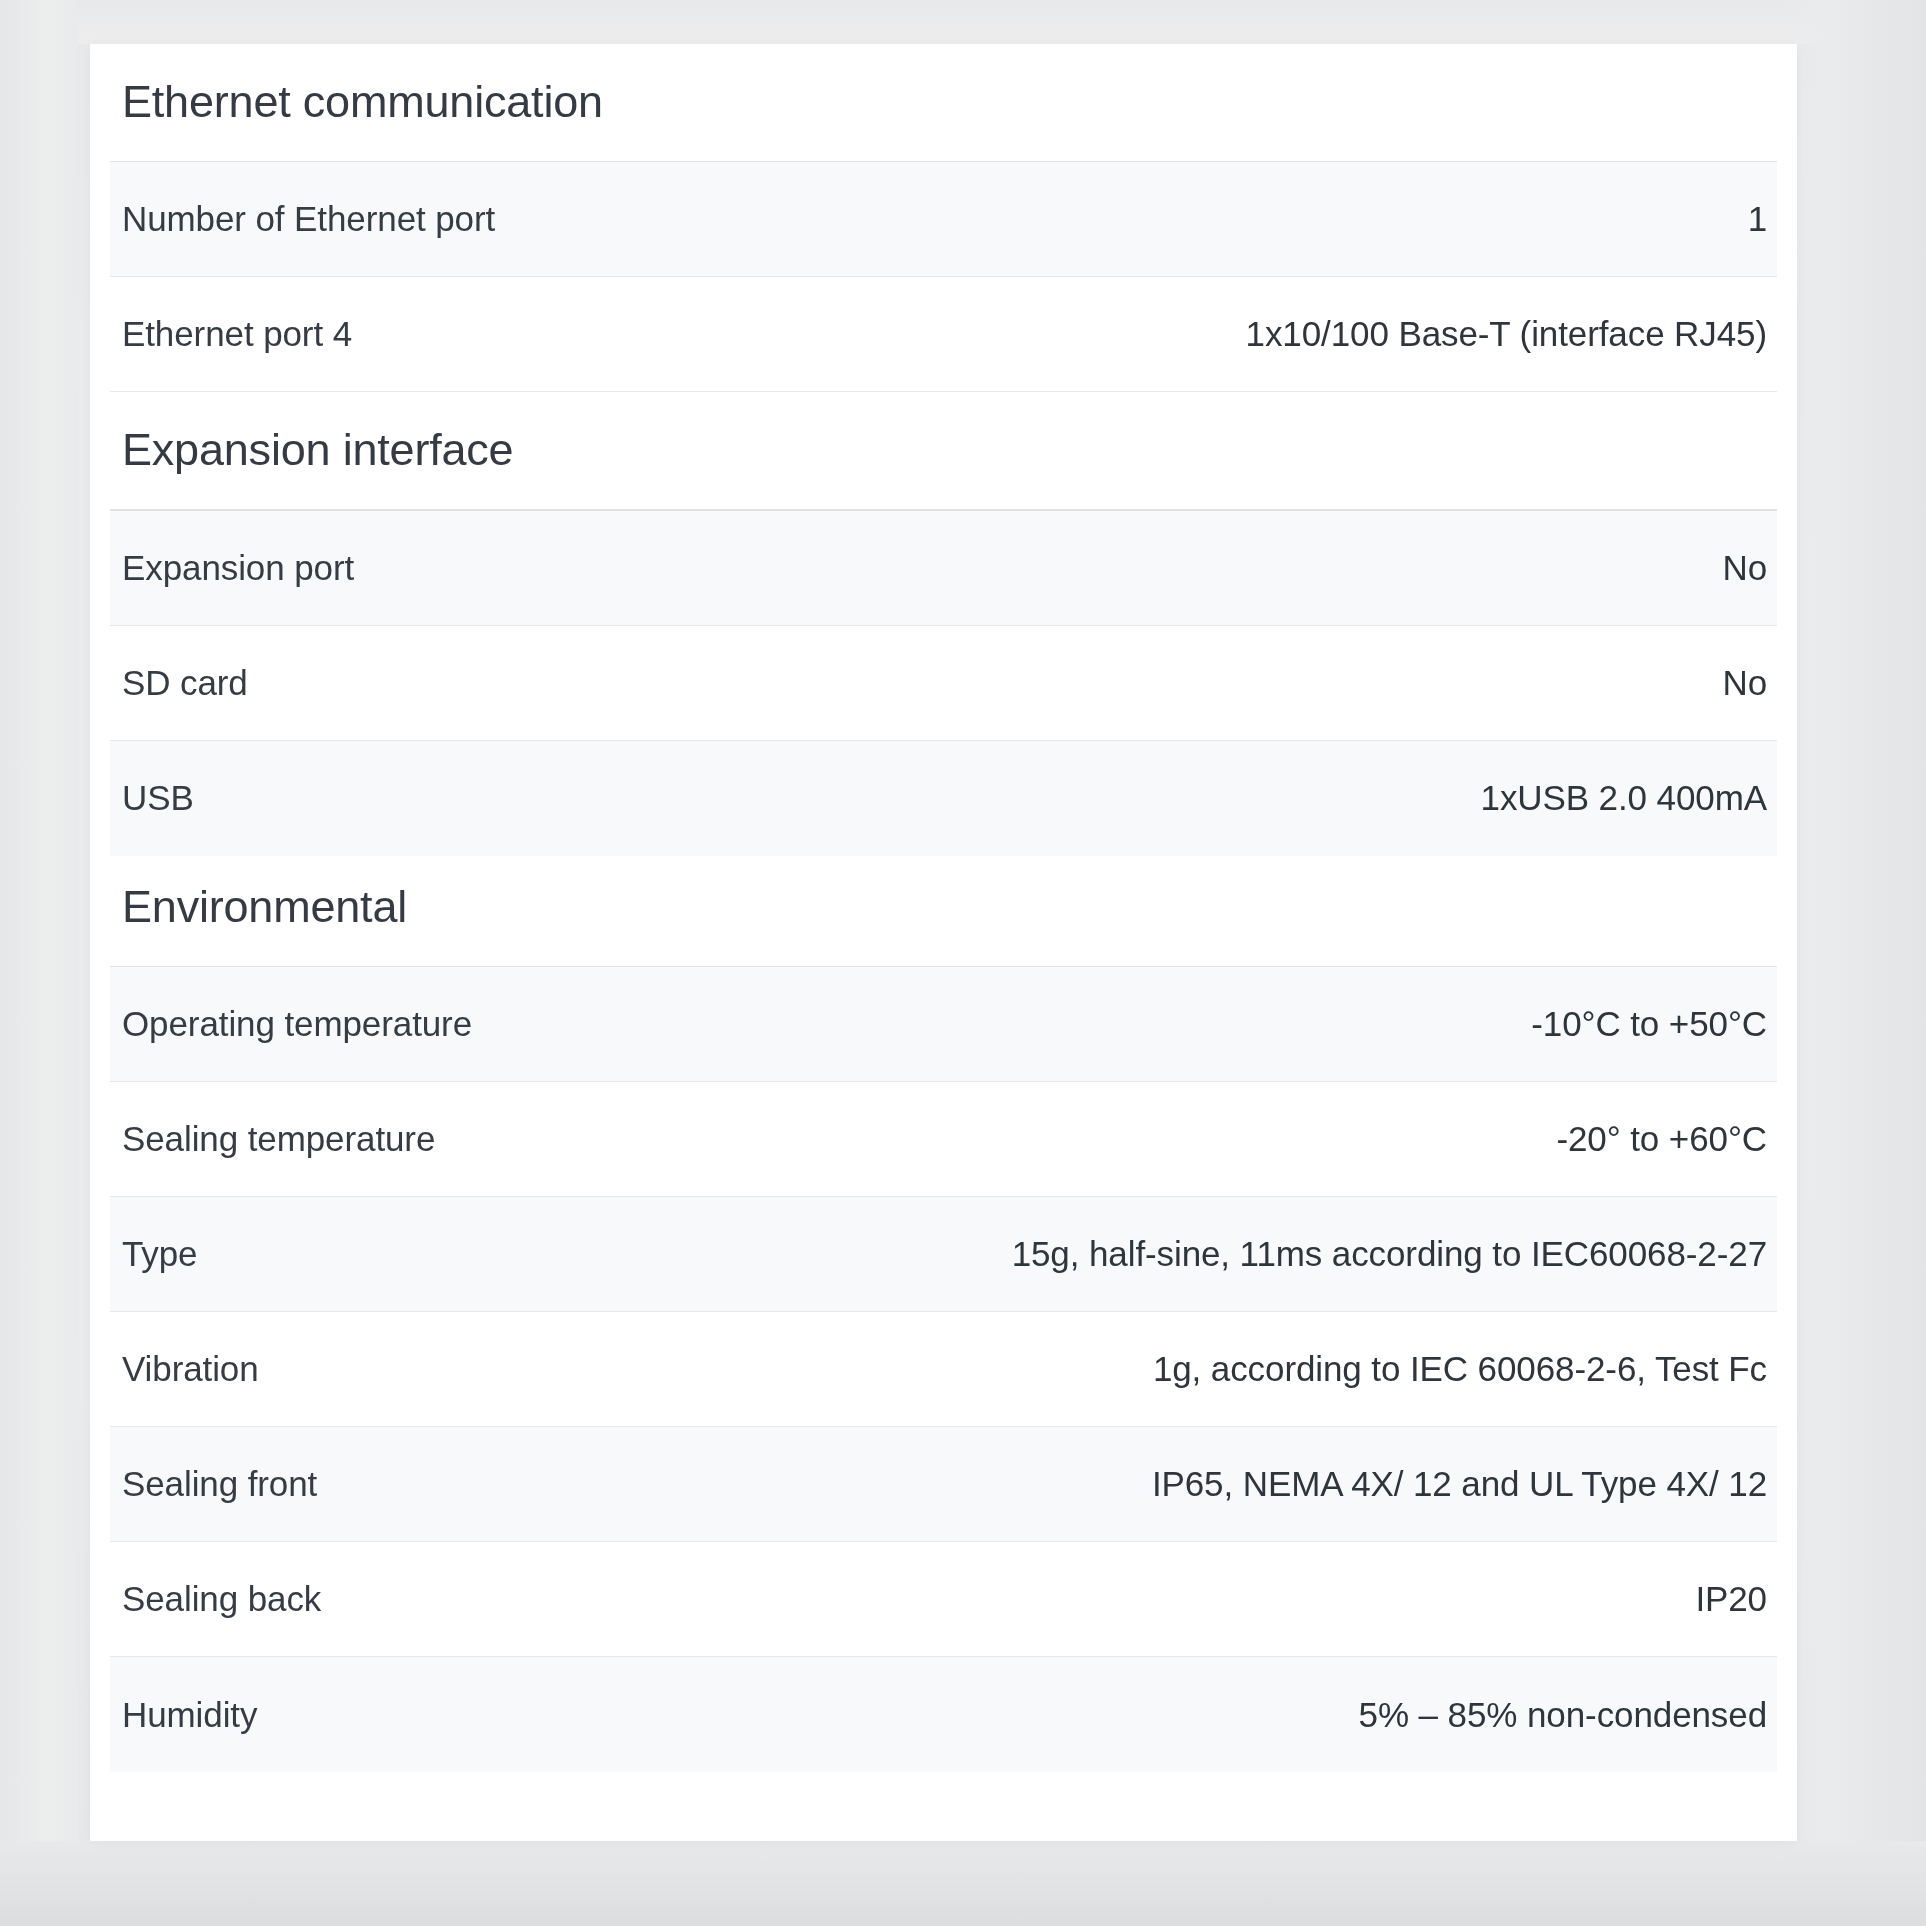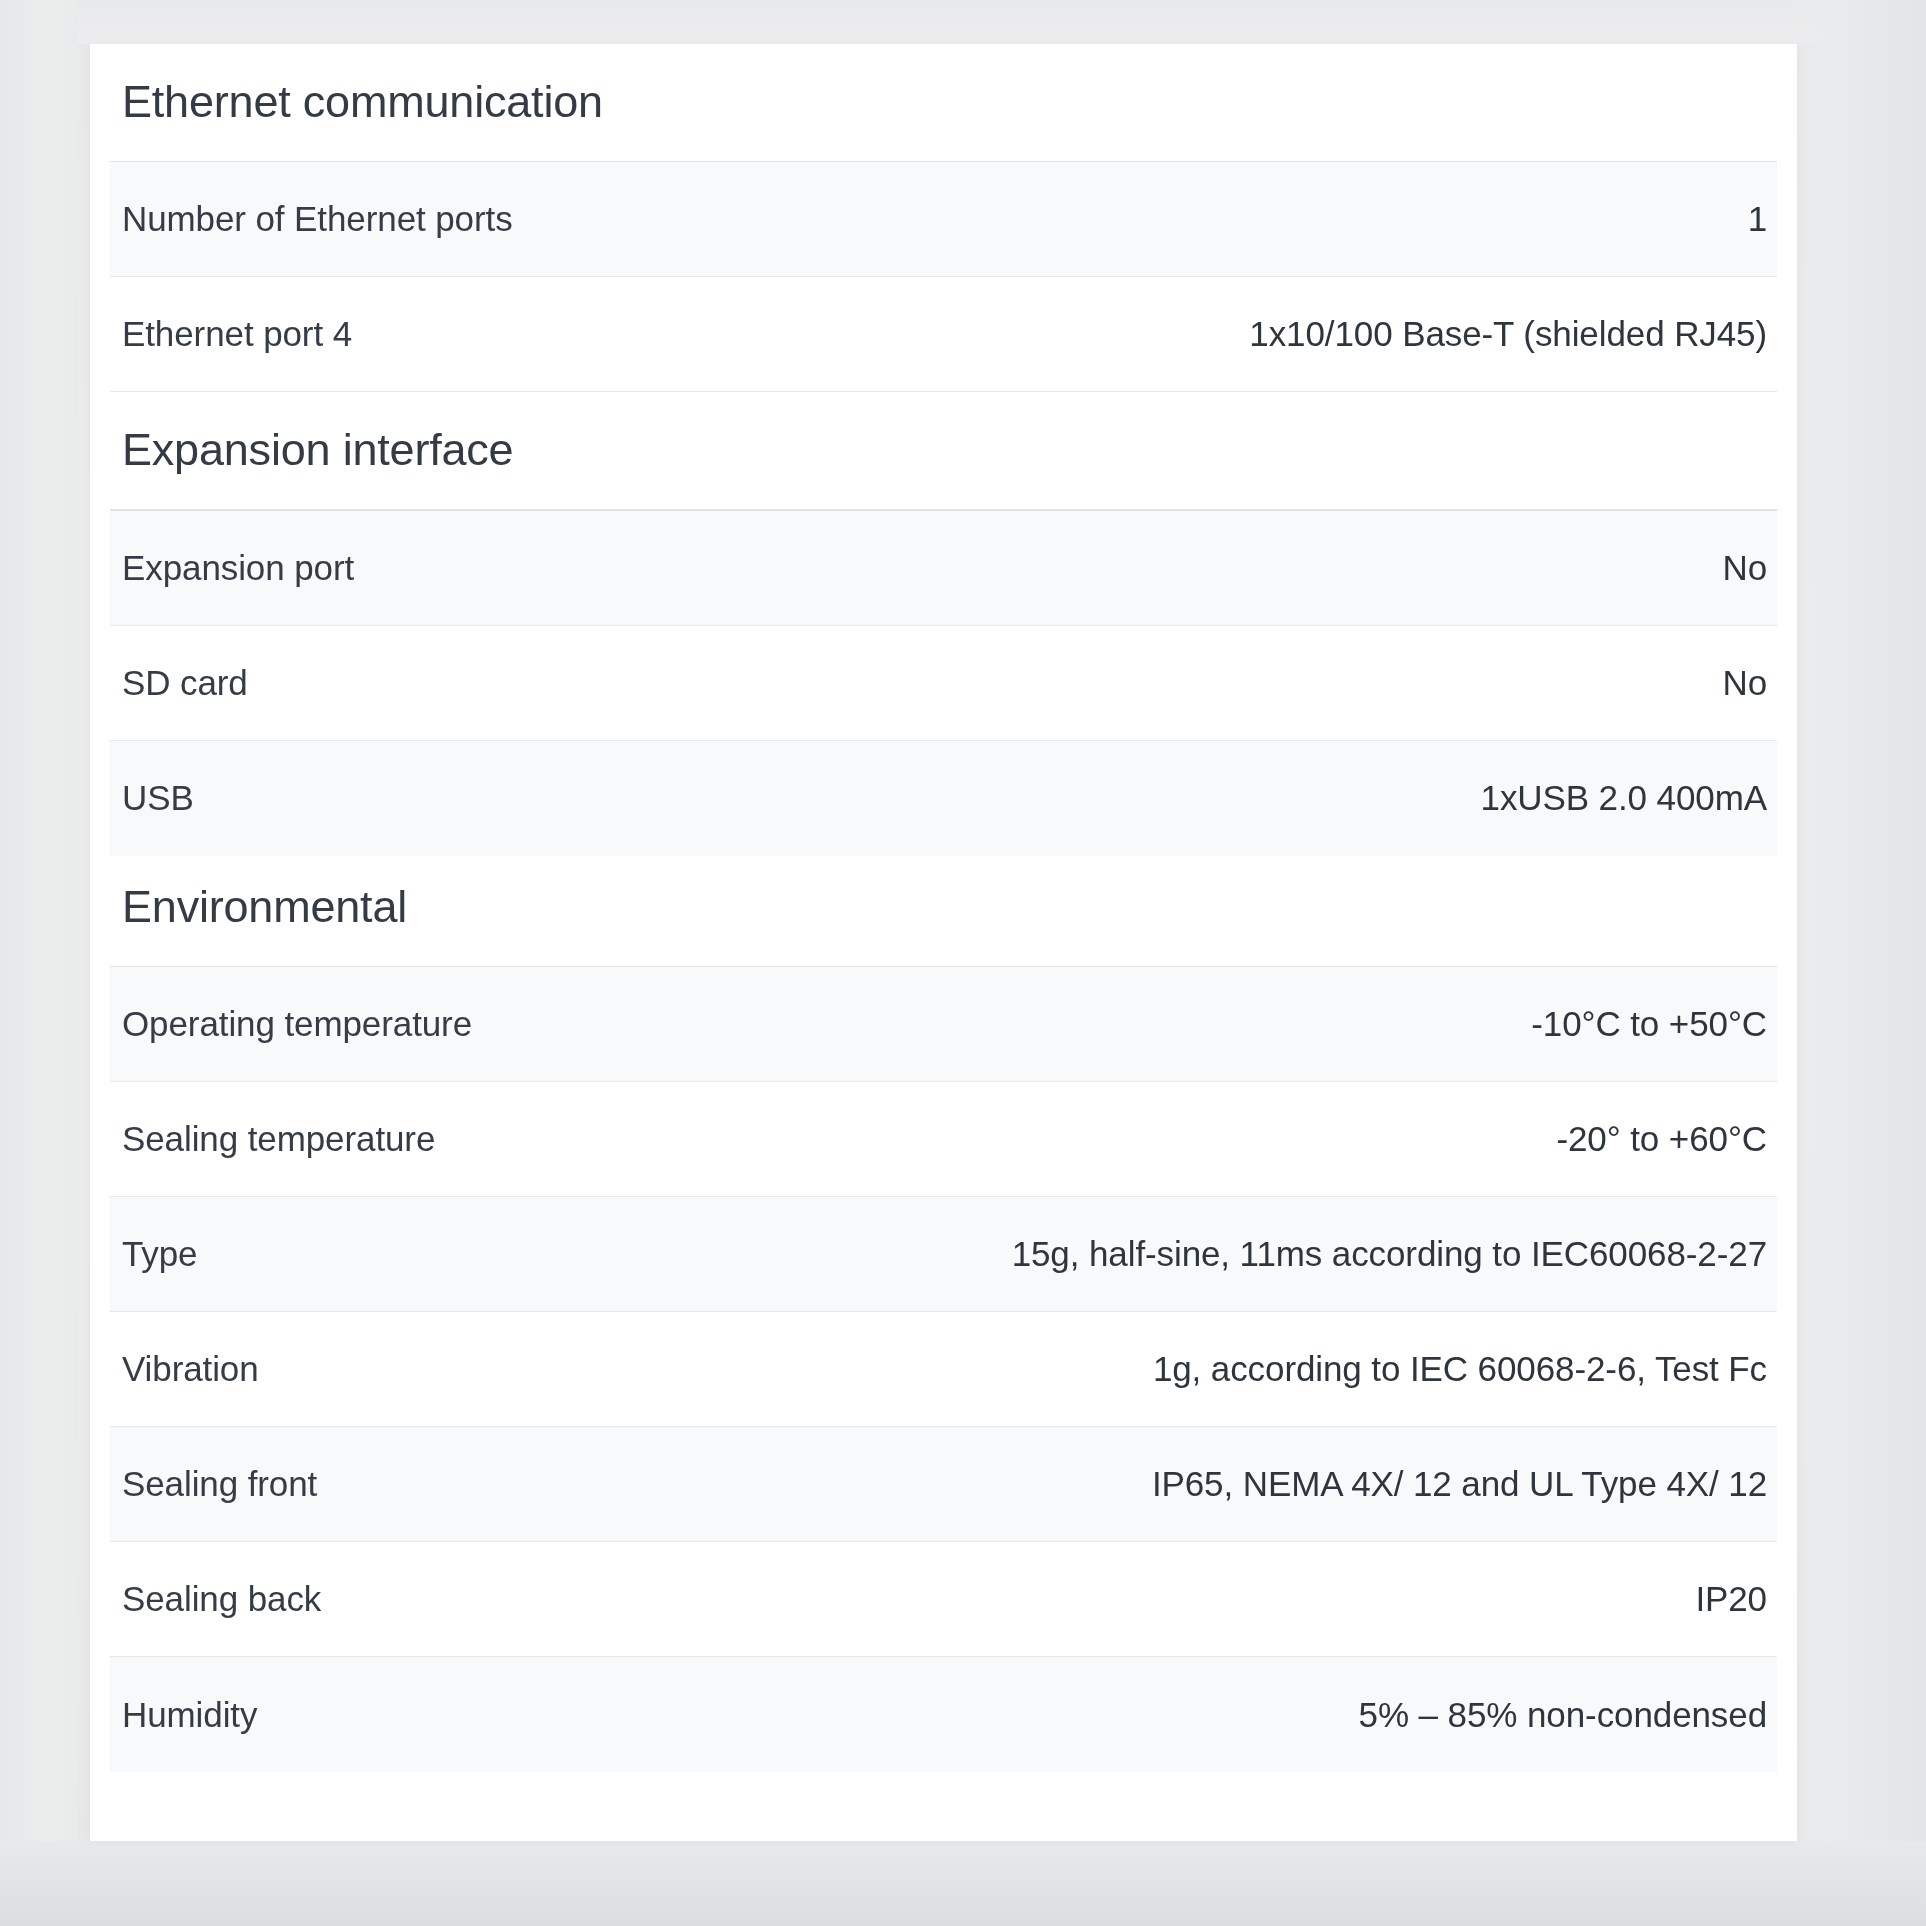--- a/index.html
+++ b/index.html
@@ -137,27 +137,27 @@
   <div class="right-seam"></div>
   <div class="bottom-seam"></div>
 
   <div class="spec-card">
     <div class="card-inner">
 
       <div class="section-header">Ethernet communication</div>
       <div class="section-divider"></div>
 
       <div class="spec-row shade">
-        <span class="row-label">Number of Ethernet ports</span>
+        <span class="row-label">Number of Ethernet port</span>
         <span class="row-value">1</span>
       </div>
 
       <div class="spec-row plain">
         <span class="row-label">Ethernet port 4</span>
-        <span class="row-value">1x10/100 Base-T (shielded RJ45)</span>
+        <span class="row-value">1x10/100 Base-T (interface RJ45)</span>
       </div>
 
       <div class="section-header">Expansion interface</div>
       <div class="section-divider"></div>
 
       <div class="spec-row shade">
         <span class="row-label">Expansion port</span>
         <span class="row-value">No</span>
       </div>
 

